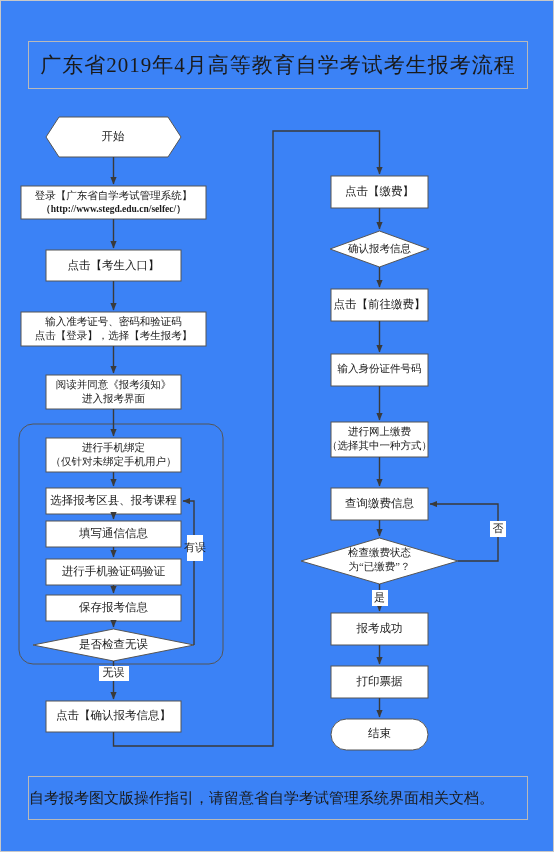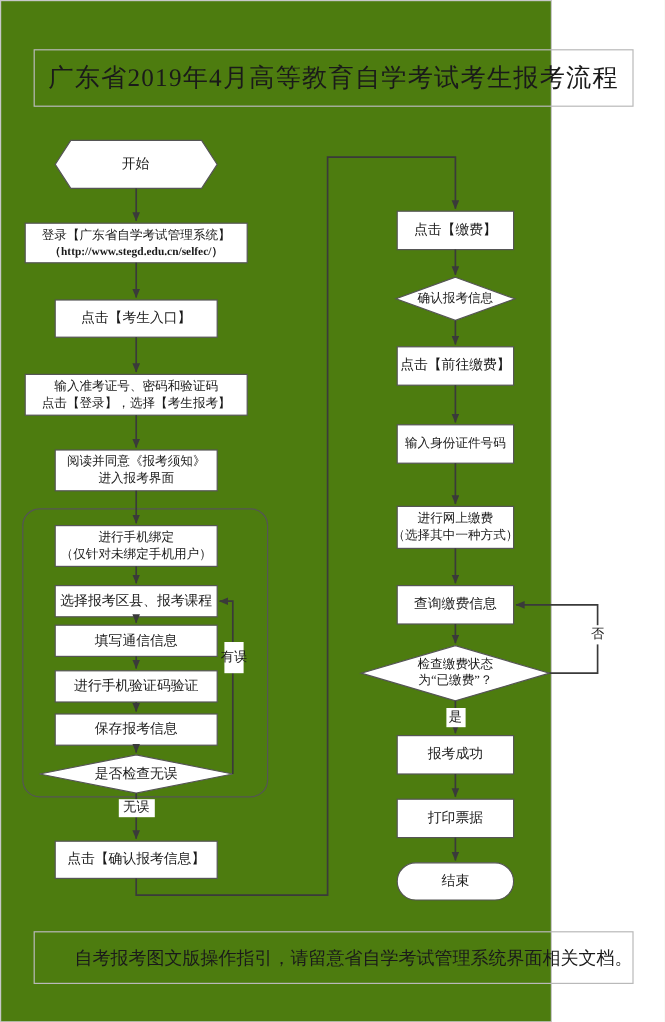--- a/index.html
+++ b/index.html
@@ -9,25 +9,25 @@
   }
   body {
     width: 554px;
     height: 852px;
     font-family: "Liberation Serif", "DejaVu Serif", serif;
     color: #000000;
     overflow: hidden;
   }
   #page {
     position: relative;
-    width: 460px;
+    width: 554px;
     height: 852px;
     box-sizing: border-box;
     border: 1px solid #c8c8c8;
-    background: #4d7c0f;
+    background: #3b82f6;
   }
   .title-box {
     position: absolute;
     left: 27px;
     top: 40px;
     width: 500px;
     height: 48px;
     box-sizing: border-box;
     border: 1px solid #b9b9b9;
     display: flex;
@@ -43,21 +43,21 @@
   .footer-box {
     position: absolute;
     left: 27px;
     top: 775px;
     width: 500px;
     height: 44px;
     box-sizing: border-box;
     border: 1px solid #b9b9b9;
     display: flex;
     align-items: center;
-    justify-content: flex-end;
+    justify-content: flex-start;
   }
   .footer-text {
     font-size: 15px;
     color: #1a1a1a;
     white-space: nowrap;
   }
   svg#flow {
     position: absolute;
     left: 0;
     top: 0;

